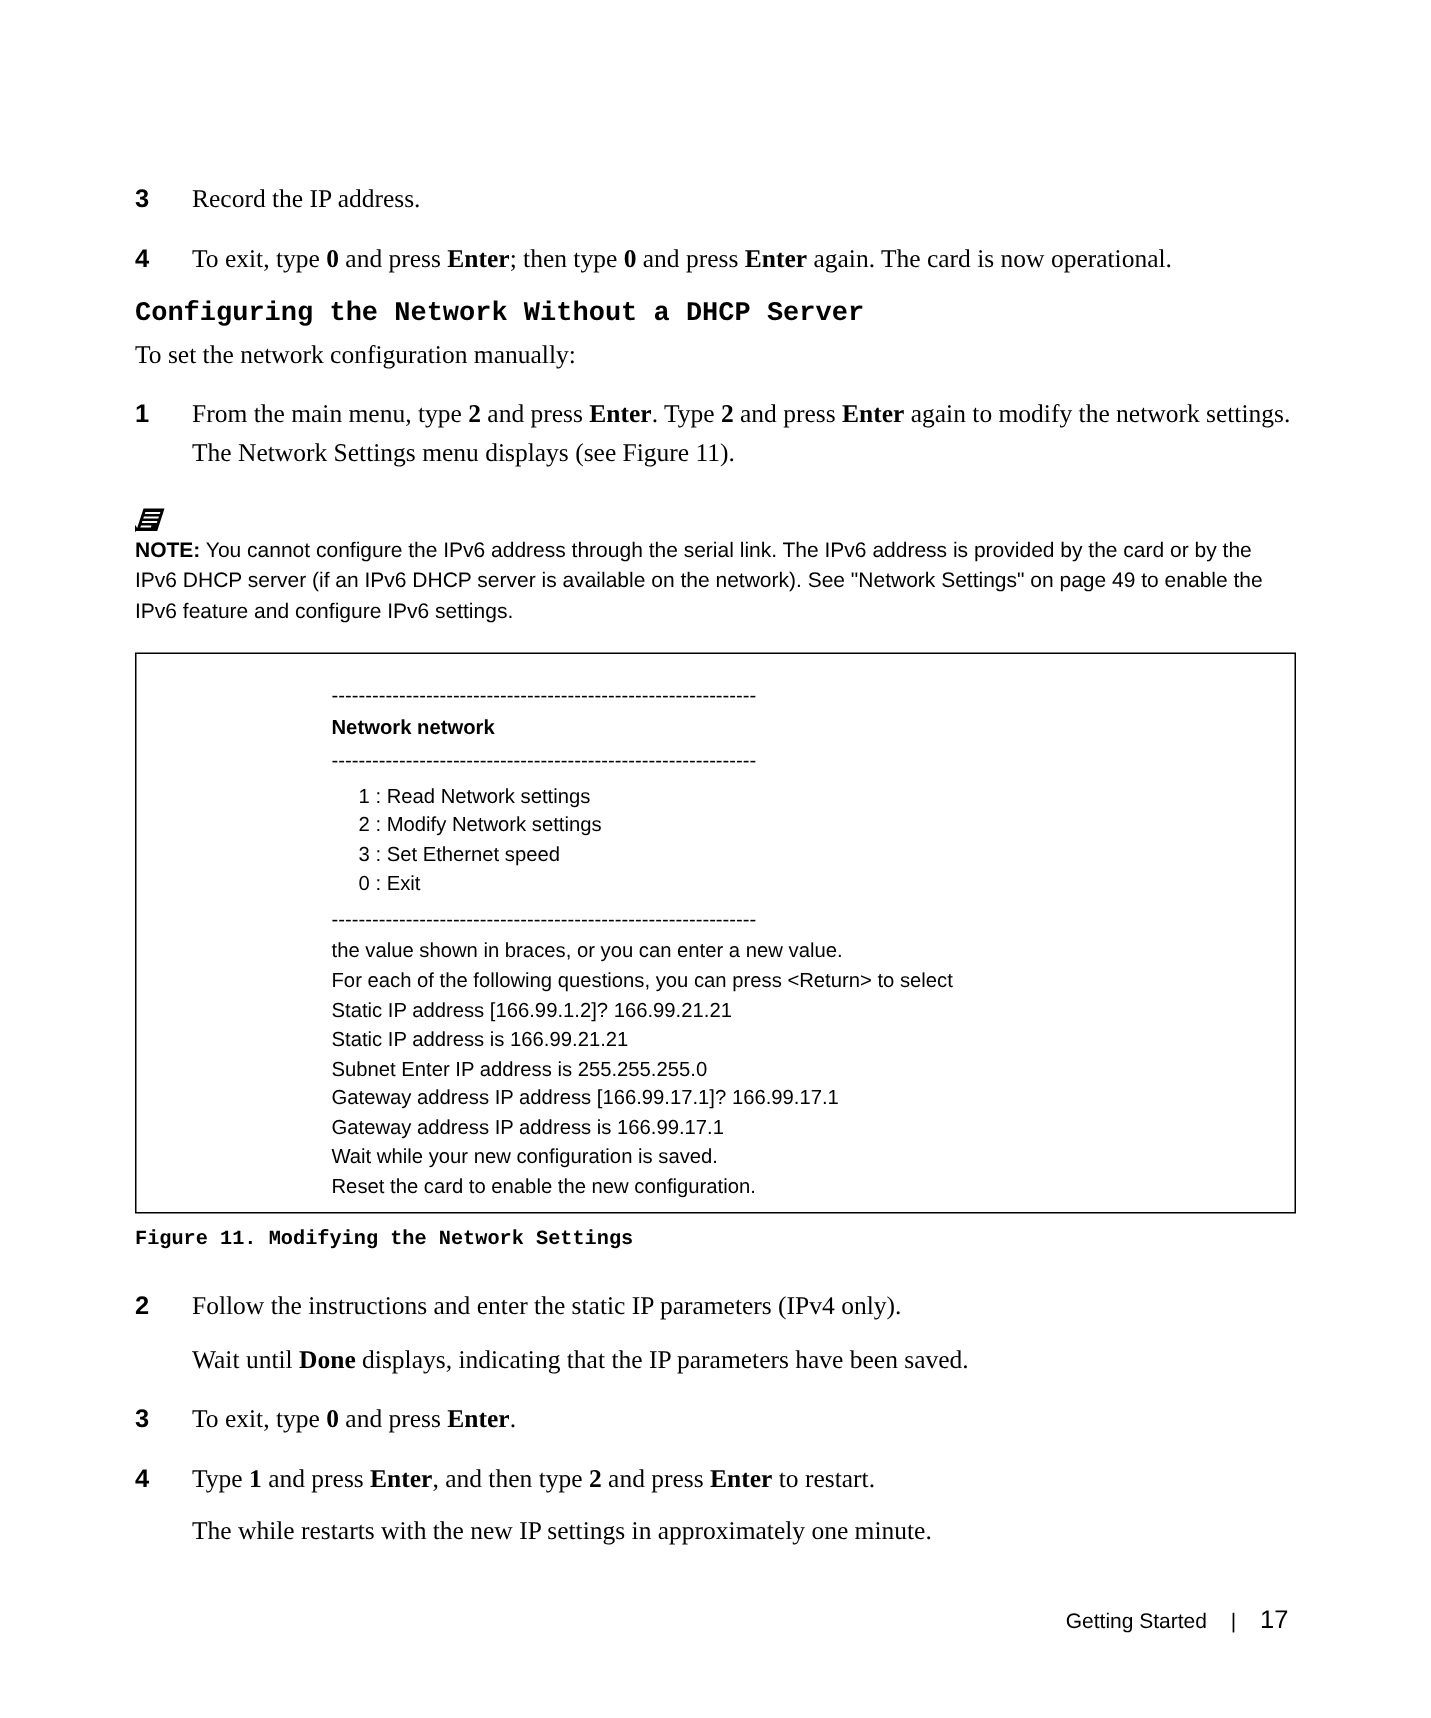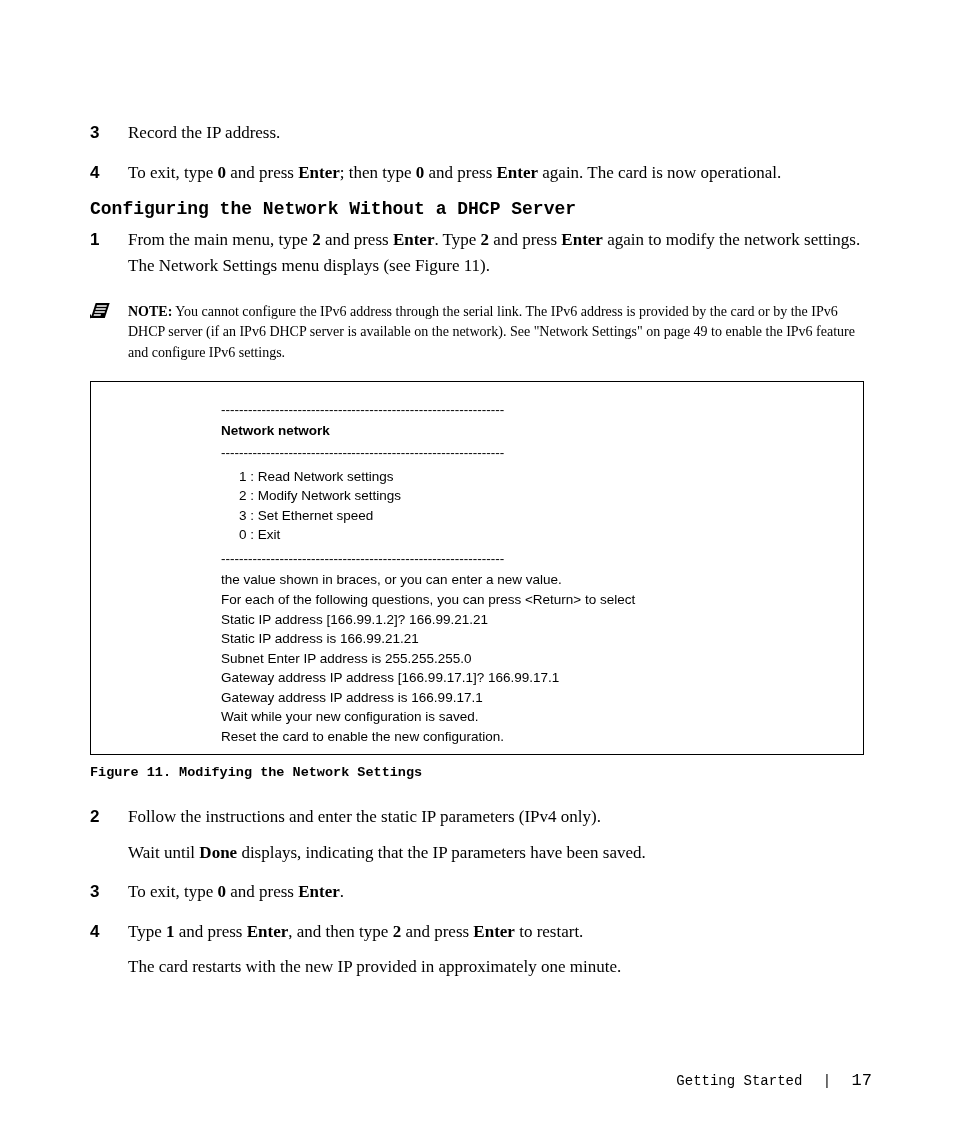--- a/index.html
+++ b/index.html
@@ -40,23 +40,24 @@
     font-size: 18px;
     margin-bottom: 8px;
   }
   .intro {
     font-size: 17px;
     margin-bottom: 16px;
   }
   .note-row {
     display: flex;
     margin: 24px 0 18px 0;
-    font-family: Liberation Serif, serif;
+    font-family: Liberation Sans, sans-serif;
     font-size: 14px;
     line-height: 1.45;
+    flex-direction: column;
   }
   .note-icon {
     width: 38px;
     flex-shrink: 0;
   }
   .note-icon svg { display: block; }
   .note-body { flex: 1; }
   .figure-box {
     border: 1px solid #000;
     padding: 18px 18px 6px 130px;
@@ -81,22 +82,22 @@
   .fig-block { margin: 2px 0; }
   .fig-caption {
     font-family: Liberation Mono, monospace;
     font-weight: bold;
     font-size: 13.5px;
     margin-bottom: 24px;
   }
   .footer {
     position: absolute;
     bottom: 55px;
-    right: 82px;
-    font-family: Liberation Mono, monospace;
+    right: 95px;
+    font-family: Liberation Sans, sans-serif;
     font-size: 14px;
   }
   .footer .sep { margin: 0 12px; }
   .footer .pg { font-size: 17px; }
 </style>
 </head>
 <body>
 
 <div class="page">
 
@@ -109,20 +110,21 @@
       </div>
       <div class="step">
         <div class="step-num">4</div>
         <div class="step-body">
           <p><span>To exit, type </span><span class="bold">0</span><span> and press </span><span class="bold">Enter</span><span>; then type </span><span class="bold">0</span><span> and press </span><span class="bold">Enter</span><span> again. The card is now operational.</span></p>
         </div>
       </div>
     </div>
 
   <div class="heading">Configuring the Network Without a DHCP Server</div>
+  <div class="intro">To set the network configuration manually:</div>
 
   <div>
       <div class="step">
         <div class="step-num">1</div>
         <div class="step-body">
           <p><span>From the main menu, type </span><span class="bold">2</span><span> and press </span><span class="bold">Enter</span><span>. Type </span><span class="bold">2</span><span> and press </span><span class="bold">Enter</span><span> again to modify the network settings. The Network Settings menu displays (see Figure 11).</span></p>
         </div>
       </div>
     </div>
 
@@ -180,21 +182,21 @@
       <div class="step">
         <div class="step-num">3</div>
         <div class="step-body">
           <p><span>To exit, type </span><span class="bold">0</span><span> and press </span><span class="bold">Enter</span><span>.</span></p>
         </div>
       </div>
       <div class="step">
         <div class="step-num">4</div>
         <div class="step-body">
           <p><span>Type </span><span class="bold">1</span><span> and press </span><span class="bold">Enter</span><span>, and then type </span><span class="bold">2</span><span> and press </span><span class="bold">Enter</span><span> to restart.</span></p>
-          <p><span>The card restarts with the new IP provided in approximately one minute.</span></p>
+          <p><span>The while restarts with the new IP settings in approximately one minute.</span></p>
         </div>
       </div>
     </div>
 
   <div class="footer">
     <span>Getting Started</span>
     <span class="sep">|</span>
     <span class="pg">17</span>
   </div>
 

